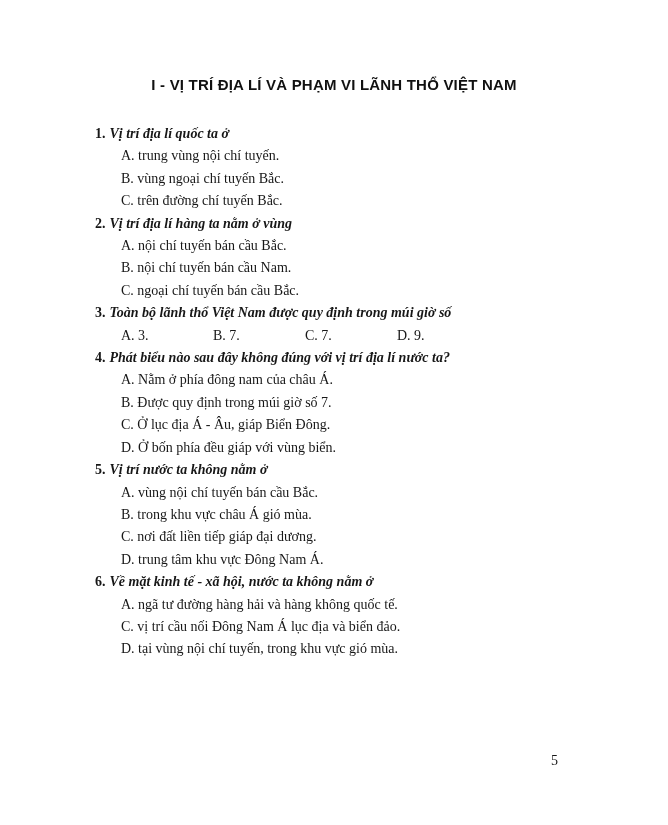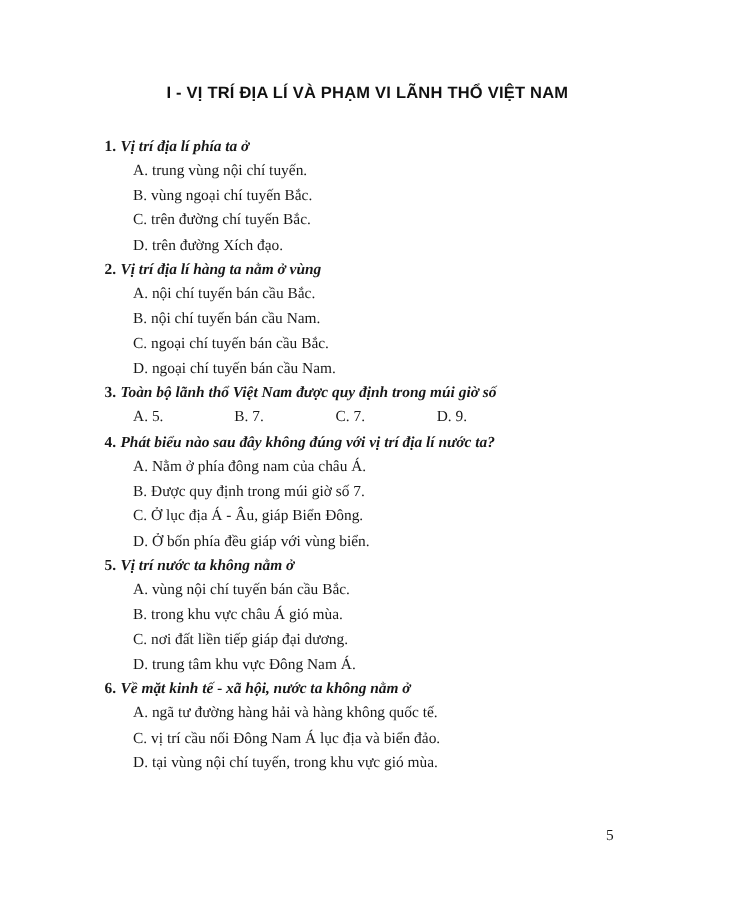--- a/index.html
+++ b/index.html
@@ -61,44 +61,42 @@
 <body>
 
 <div class="page">
 
   <h1 class="title">I - VỊ TRÍ ĐỊA LÍ VÀ PHẠM VI LÃNH THỔ VIỆT NAM</h1>
 
   <div class="questions">
 
     <section class="question">
       <p class="stem">
-        <span class="qnum">1.</span><span class="stem-text">Vị trí địa lí phía ta ở</span>
+        <span class="qnum">1.</span><span class="stem-text">Vị trí địa lí quốc ta ở</span>
       </p>
       <p class="option">A. trung vùng nội chí tuyến.</p>
       <p class="option">B. vùng ngoại chí tuyến Bắc.</p>
       <p class="option">C. trên đường chí tuyến Bắc.</p>
-      <p class="option">D. trên đường Xích đạo.</p>
     </section>
 
     <section class="question">
       <p class="stem">
         <span class="qnum">2.</span><span class="stem-text">Vị trí địa lí hàng ta nằm ở vùng</span>
       </p>
       <p class="option">A. nội chí tuyến bán cầu Bắc.</p>
       <p class="option">B. nội chí tuyến bán cầu Nam.</p>
       <p class="option">C. ngoại chí tuyến bán cầu Bắc.</p>
-      <p class="option">D. ngoại chí tuyến bán cầu Nam.</p>
     </section>
 
     <section class="question">
       <p class="stem">
         <span class="qnum">3.</span><span class="stem-text">Toàn bộ lãnh thổ Việt Nam được quy định trong múi giờ số</span>
       </p>
       <p class="options-inline">
-        <span class="opt">A. 5.</span><span class="opt">B. 7.</span><span class="opt">C. 7.</span><span class="opt">D. 9.</span>
+        <span class="opt">A. 3.</span><span class="opt">B. 7.</span><span class="opt">C. 7.</span><span class="opt">D. 9.</span>
       </p>
     </section>
 
     <section class="question">
       <p class="stem">
         <span class="qnum">4.</span><span class="stem-text">Phát biểu nào sau đây không đúng với vị trí địa lí nước ta?</span>
       </p>
       <p class="option">A. Nằm ở phía đông nam của châu Á.</p>
       <p class="option">B. Được quy định trong múi giờ số 7.</p>
       <p class="option">C. Ở lục địa Á - Âu, giáp Biển Đông.</p>

